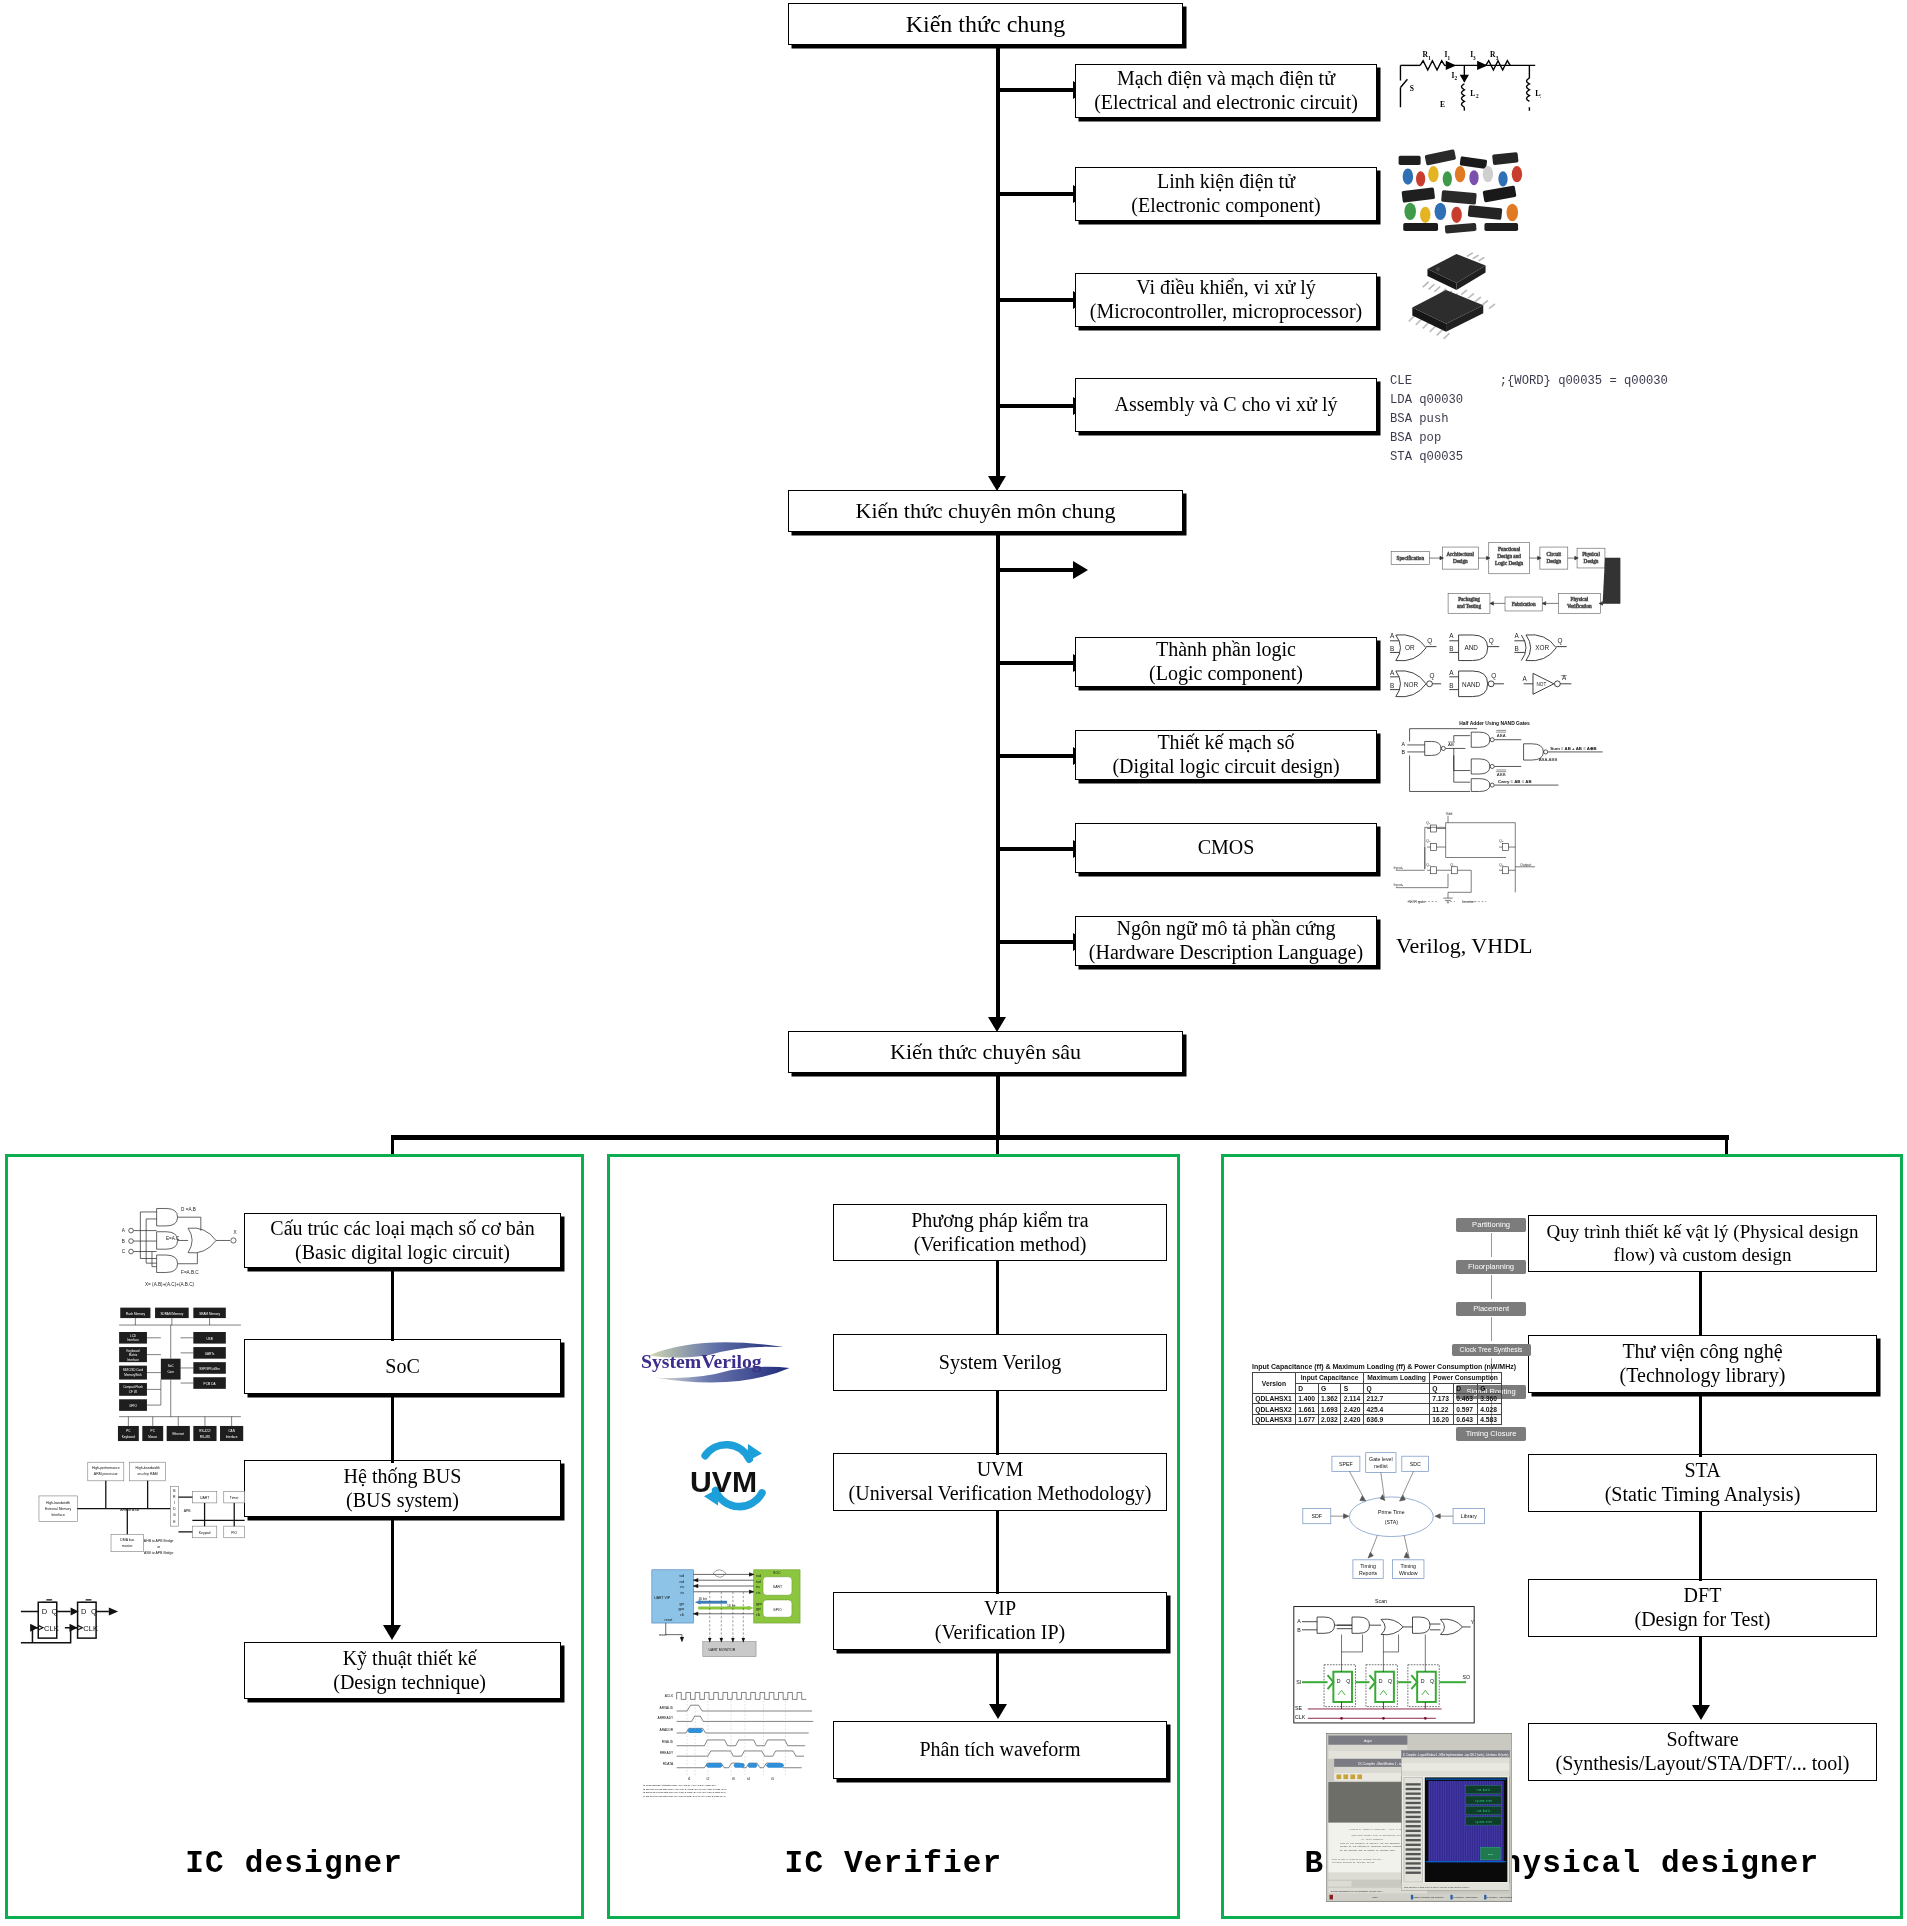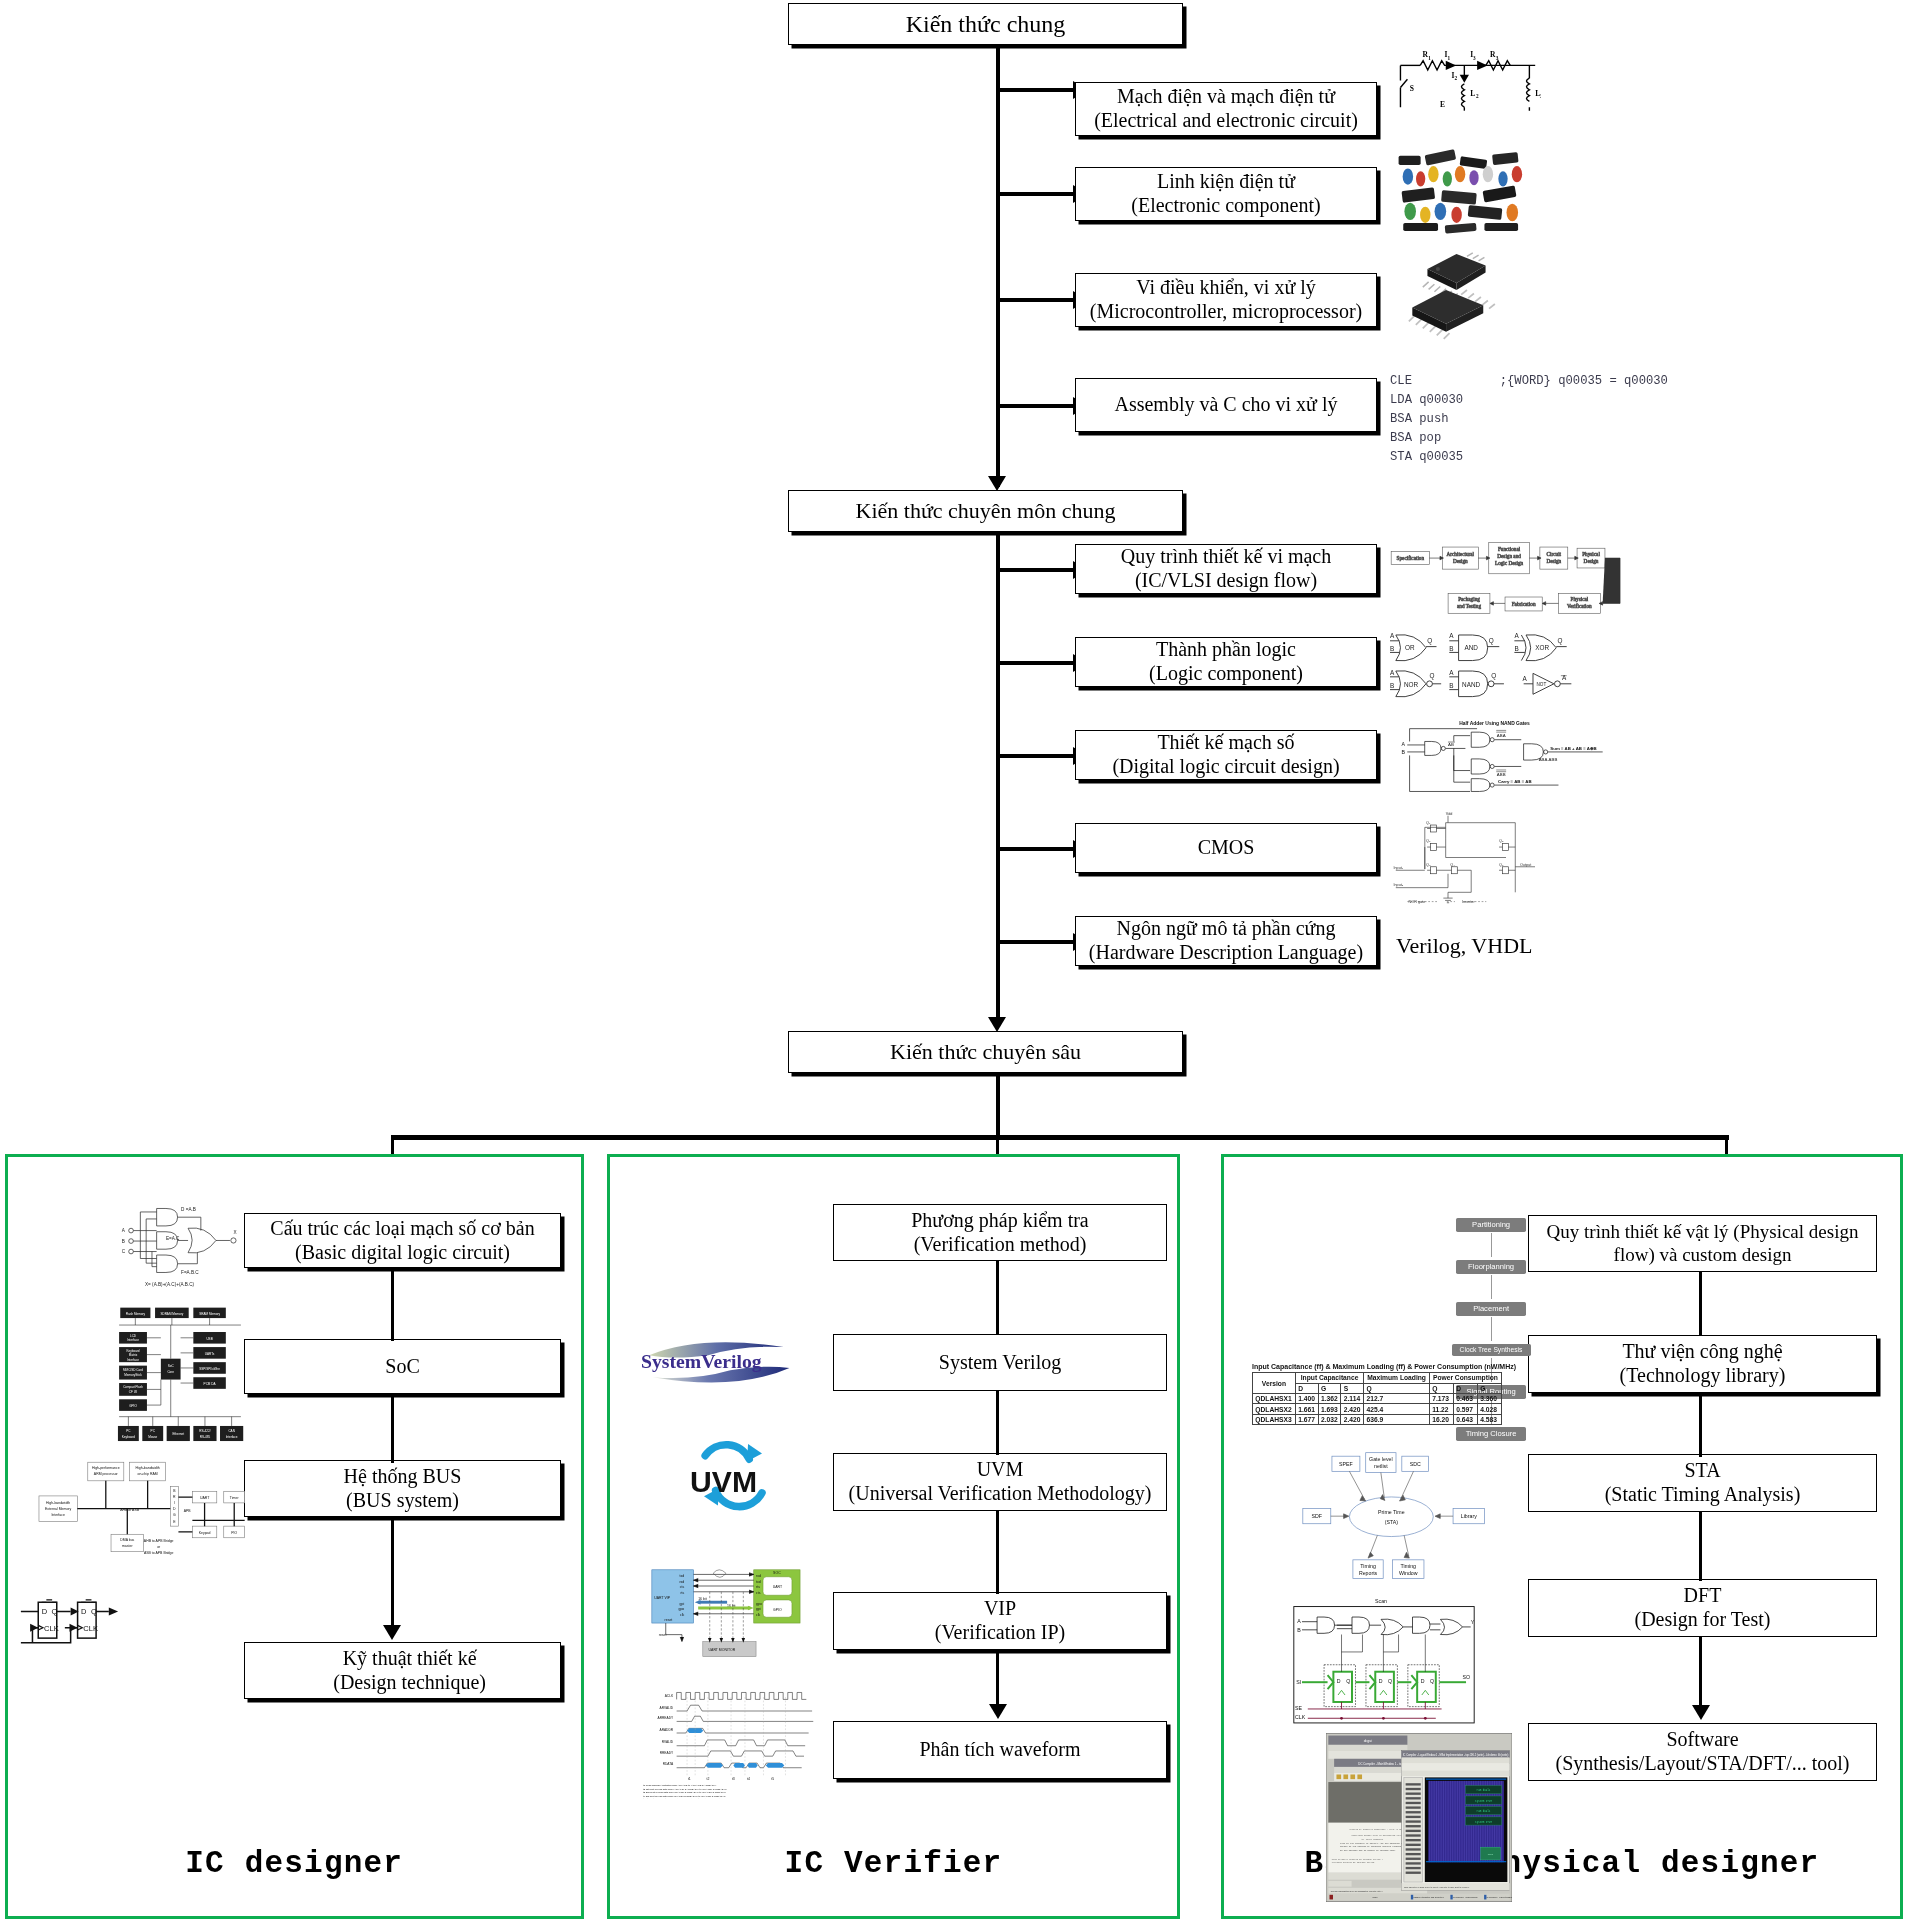--- a/index.html
+++ b/index.html
@@ -80,21 +80,21 @@
 
   <div class="hline" style="left:996px; top:88px; width:81px; height:4.1px;"></div>
   <div class="arrow-r" style="left:1073px; top:81px;"></div>
   <div class="hline" style="left:996px; top:192px; width:81px; height:4.1px;"></div>
   <div class="arrow-r" style="left:1073px; top:185px;"></div>
   <div class="hline" style="left:996px; top:298px; width:81px; height:4.1px;"></div>
   <div class="arrow-r" style="left:1073px; top:291px;"></div>
   <div class="hline" style="left:996px; top:404px; width:81px; height:4.1px;"></div>
   <div class="arrow-r" style="left:1073px; top:397px;"></div>
 
-  <div class="fbox" style="left:1075px; top:64px; width:302px; height:54px;margin-top:18px;">
+  <div class="fbox" style="left:1075px; top:64px; width:302px; height:54px;">
     <span>Mạch điện và mạch điện tử</span>
     <span class="l2">(Electrical and electronic circuit)</span>
   </div>
   <div class="fbox" style="left:1075px; top:167px; width:302px; height:54px;">
     <span>Linh kiện điện tử</span>
     <span class="l2">(Electronic component)</span>
   </div>
   <div class="fbox" style="left:1075px; top:273px; width:302px; height:54px;">
     <span>Vi điều khiển, vi xử lý</span>
     <span class="l2">(Microcontroller, microprocessor)</span>
@@ -220,24 +220,20 @@
   <div class="arrow-r" style="left:1073px; top:561px;"></div>
   <div class="hline" style="left:996px; top:661px; width:81px; height:4.1px;"></div>
   <div class="arrow-r" style="left:1073px; top:654px;"></div>
   <div class="hline" style="left:996px; top:754px; width:81px; height:4.1px;"></div>
   <div class="arrow-r" style="left:1073px; top:747px;"></div>
   <div class="hline" style="left:996px; top:847px; width:81px; height:4.1px;"></div>
   <div class="arrow-r" style="left:1073px; top:840px;"></div>
   <div class="hline" style="left:996px; top:940px; width:81px; height:4.1px;"></div>
   <div class="arrow-r" style="left:1073px; top:933px;"></div>
 
-  <div class="fbox" style="left:1075px; top:544px; width:302px; height:50px;">
-    <span>Quy trình thiết kế vi mạch</span>
-    <span class="l2">(IC/VLSI design flow)</span>
-  </div>
   <div class="fbox" style="left:1075px; top:637px; width:302px; height:50px;">
     <span>Thành phần logic</span>
     <span class="l2">(Logic component)</span>
   </div>
   <div class="fbox" style="left:1075px; top:730px; width:302px; height:50px;">
     <span>Thiết kế mạch số</span>
     <span class="l2">(Digital logic circuit design)</span>
   </div>
   <div class="fbox" style="left:1075px; top:823px; width:302px; height:50px;">
     <span>CMOS</span>

